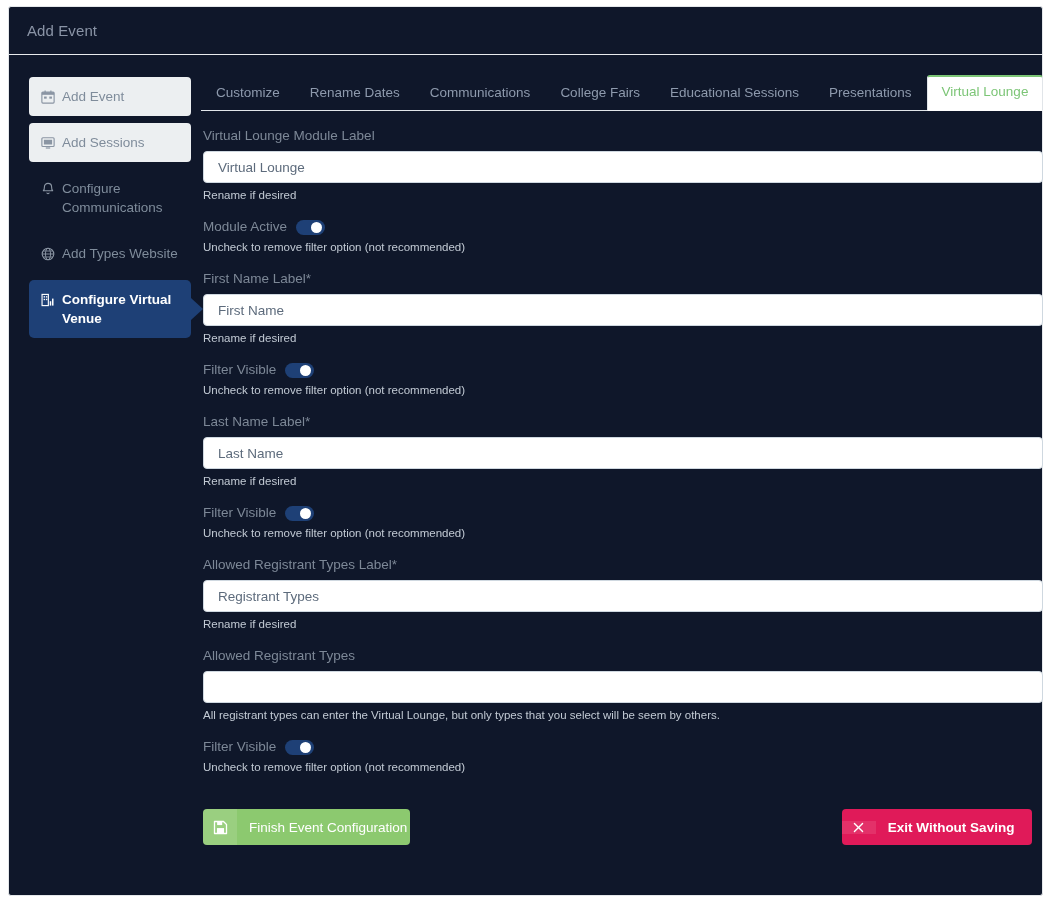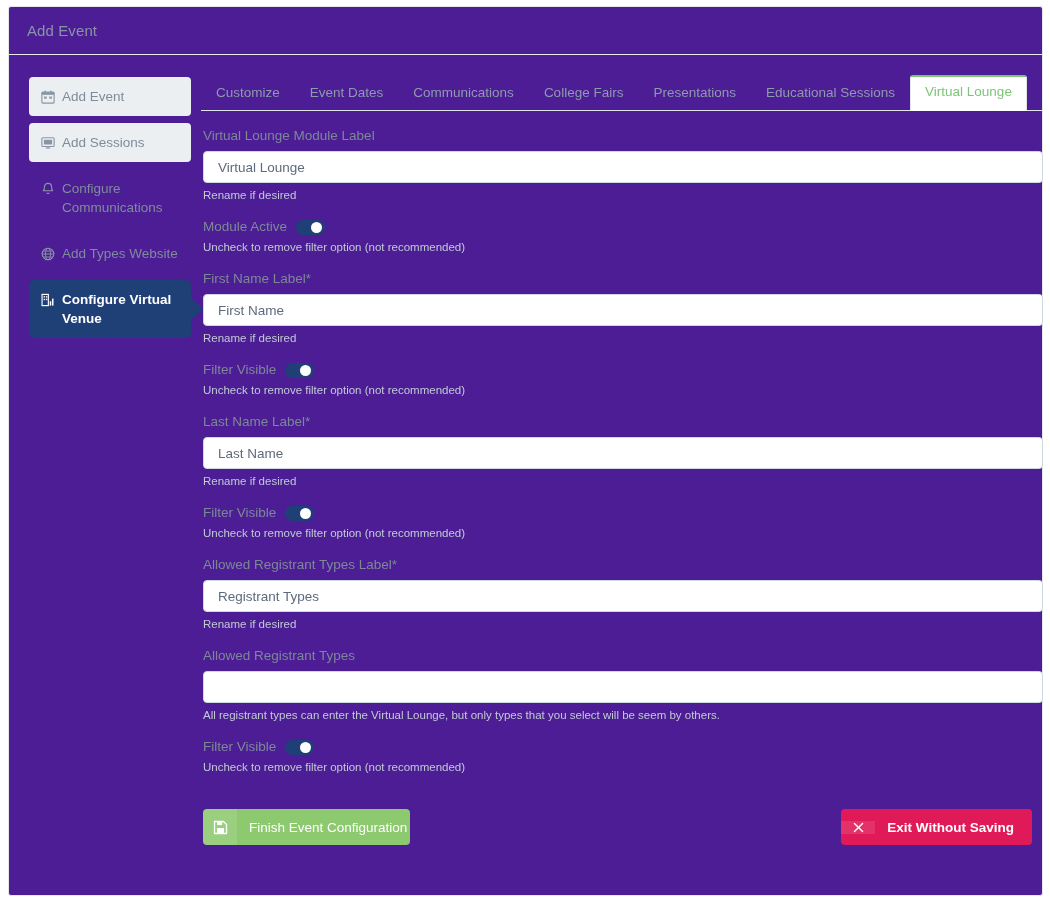--- a/index.html
+++ b/index.html
@@ -18,21 +18,21 @@
     overflow: hidden;
     background: #ffffff;
   }
 
   
   .card {
     position: absolute;
     left: 8px; top: 6px;
     width: 1035px;
     min-height: 890px;
-    background: #4c1d95;
+    background: #0f172a;
     border: 1px solid #e4e7ea;
     border-radius: 3px;
   }
 
   .card-header {
     height: 48px;
     border-bottom: 1px solid #e8eaed;
     display: flex;
     align-items: center;
     padding: 0 18px;
@@ -323,25 +323,25 @@
           </span>
           <span class="lbl">Configure Virtual Venue</span>
         </div>
 
       </div>
 
       <div class="main">
 
         <div class="tabs">
           <div class="tab">Customize</div>
-          <div class="tab">Event Dates</div>
+          <div class="tab">Rename Dates</div>
           <div class="tab">Communications</div>
           <div class="tab">College Fairs</div>
+          <div class="tab">Educational Sessions</div>
           <div class="tab">Presentations</div>
-          <div class="tab">Educational Sessions</div>
           <div class="tab active">Virtual Lounge</div>
         </div>
 
         <div class="form">
 
           <div>
             <div class="field-label">Virtual Lounge Module Label</div>
             <input class="txt-input" type="text" value="Virtual Lounge" style="">
             <div class="hint">Rename if desired</div>
           </div>

